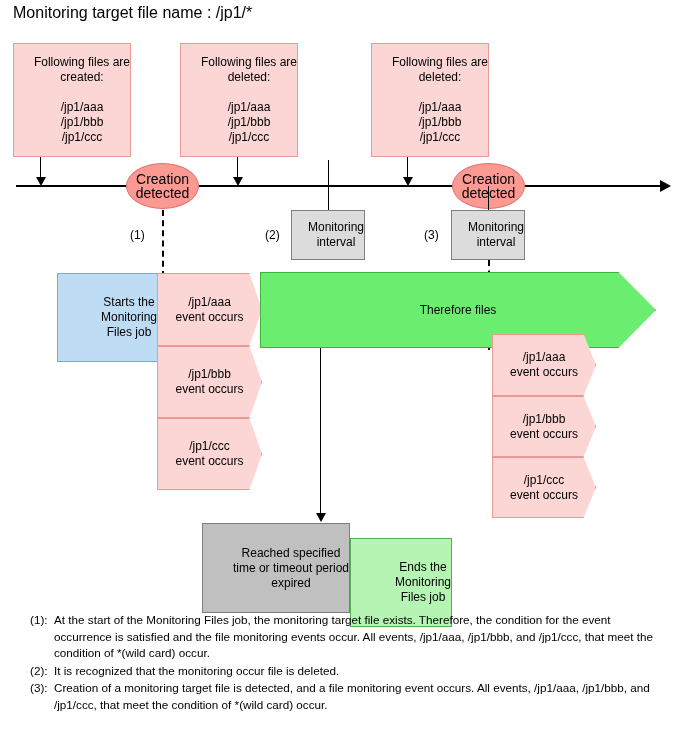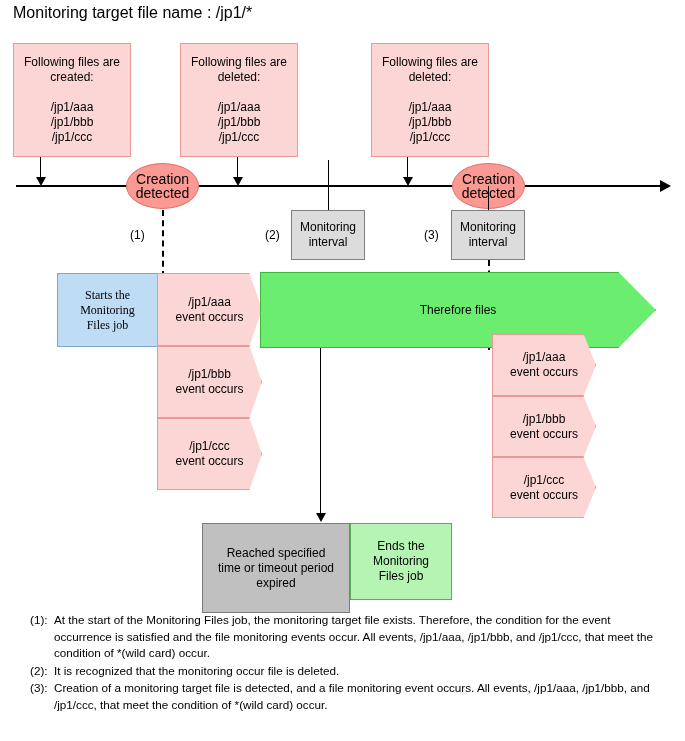--- a/index.html
+++ b/index.html
@@ -13,21 +13,21 @@
 
   
   .box{box-sizing:border-box;display:flex;align-items:center;justify-content:center;
        text-align:center;font-size:12px;line-height:15px;}
   .pinkbox{background:#fbd6d4;border:1px solid #e79a96;}
   .greybox{background:#c0c0c0;border:1px solid #7d7d7d;}
   .greybox2{background:#dcdcdc;border:1px solid #808080;}
   .bluebox{background:#bfdcf5;border:1px solid #7fa8cd;}
   .ltgreenbox{background:#b6f4b4;border:1px solid #55b055;}
 
-  .lines{white-space:pre-line;}
+  .lines{white-space:pre-line;justify-content:flex-end;}
 
   
   #timeline{left:16px;top:185px;width:646px;height:2px;background:#000;}
   .tl-head{width:0;height:0;border-top:6px solid transparent;
            border-bottom:6px solid transparent;border-left:11px solid #000;}
 
   
   .v-line{width:1px;background:#000;}
   .v-head{width:0;height:0;border-left:5px solid transparent;
           border-right:5px solid transparent;border-top:9px solid #000;}
@@ -124,21 +124,21 @@
 <div class="abs box greybox2 lines" style="left:291px;top:210px;width:74px;height:50px;">Monitoring
 interval</div>
 
 <div class="abs box greybox2 lines" style="left:451px;top:210px;width:74px;height:50px;">Monitoring
 interval</div>
 
 <div class="abs dash" style="left:162px;top:210px;height:67px;"></div>
 
 <div class="abs dash" style="left:488px;top:260px;height:90px;"></div>
 
-<div class="abs box bluebox lines" style="left:57px;top:273px;width:101px;height:74px;font-family:Liberation Serif, serif;">Starts the
+<div class="abs box bluebox lines" style="left:57px;top:273px;width:101px;height:89px;">Starts the
 Monitoring
 Files job</div>
 
 <div class="abs chev lines" style="left:157px;top:273px;width:105px;height:73px;">/jp1/aaa
 event occurs</div>
 <div class="abs chev lines" style="left:157px;top:346px;width:105px;height:72px;">/jp1/bbb
 event occurs</div>
 <div class="abs chev lines" style="left:157px;top:418px;width:105px;height:72px;">/jp1/ccc
 event occurs</div>
 
@@ -152,21 +152,21 @@
 event occurs</div>
 <div class="abs chev lines" style="left:492px;top:457px;width:104px;height:61px;">/jp1/ccc
 event occurs</div>
 
 <div class="abs v-line" style="left:320px;top:348px;height:167px;"></div>
 <div class="abs v-head" style="left:316px;top:513px;"></div>
 
 <div class="abs box greybox lines" style="left:202px;top:523px;width:148px;height:90px;">Reached specified
 time or timeout period
 expired</div>
-<div class="abs box ltgreenbox lines" style="left:350px;top:523px;width:102px;height:77px;">Ends the
+<div class="abs box ltgreenbox lines" style="left:350px;top:538px;width:102px;height:89px;">Ends the
 Monitoring
 Files job</div>
 
 <div class="abs" id="notes">
   <div class="note">
     <div class="note-key">(1):</div>
     <div class="note-body">At the start of the Monitoring Files job, the monitoring target file exists. Therefore, the condition for the event occurrence is satisfied and the file monitoring events occur. All events, /jp1/aaa, /jp1/bbb, and /jp1/ccc, that meet the condition of *(wild card) occur.</div>
   </div>
   <div class="note">
     <div class="note-key">(2):</div>

